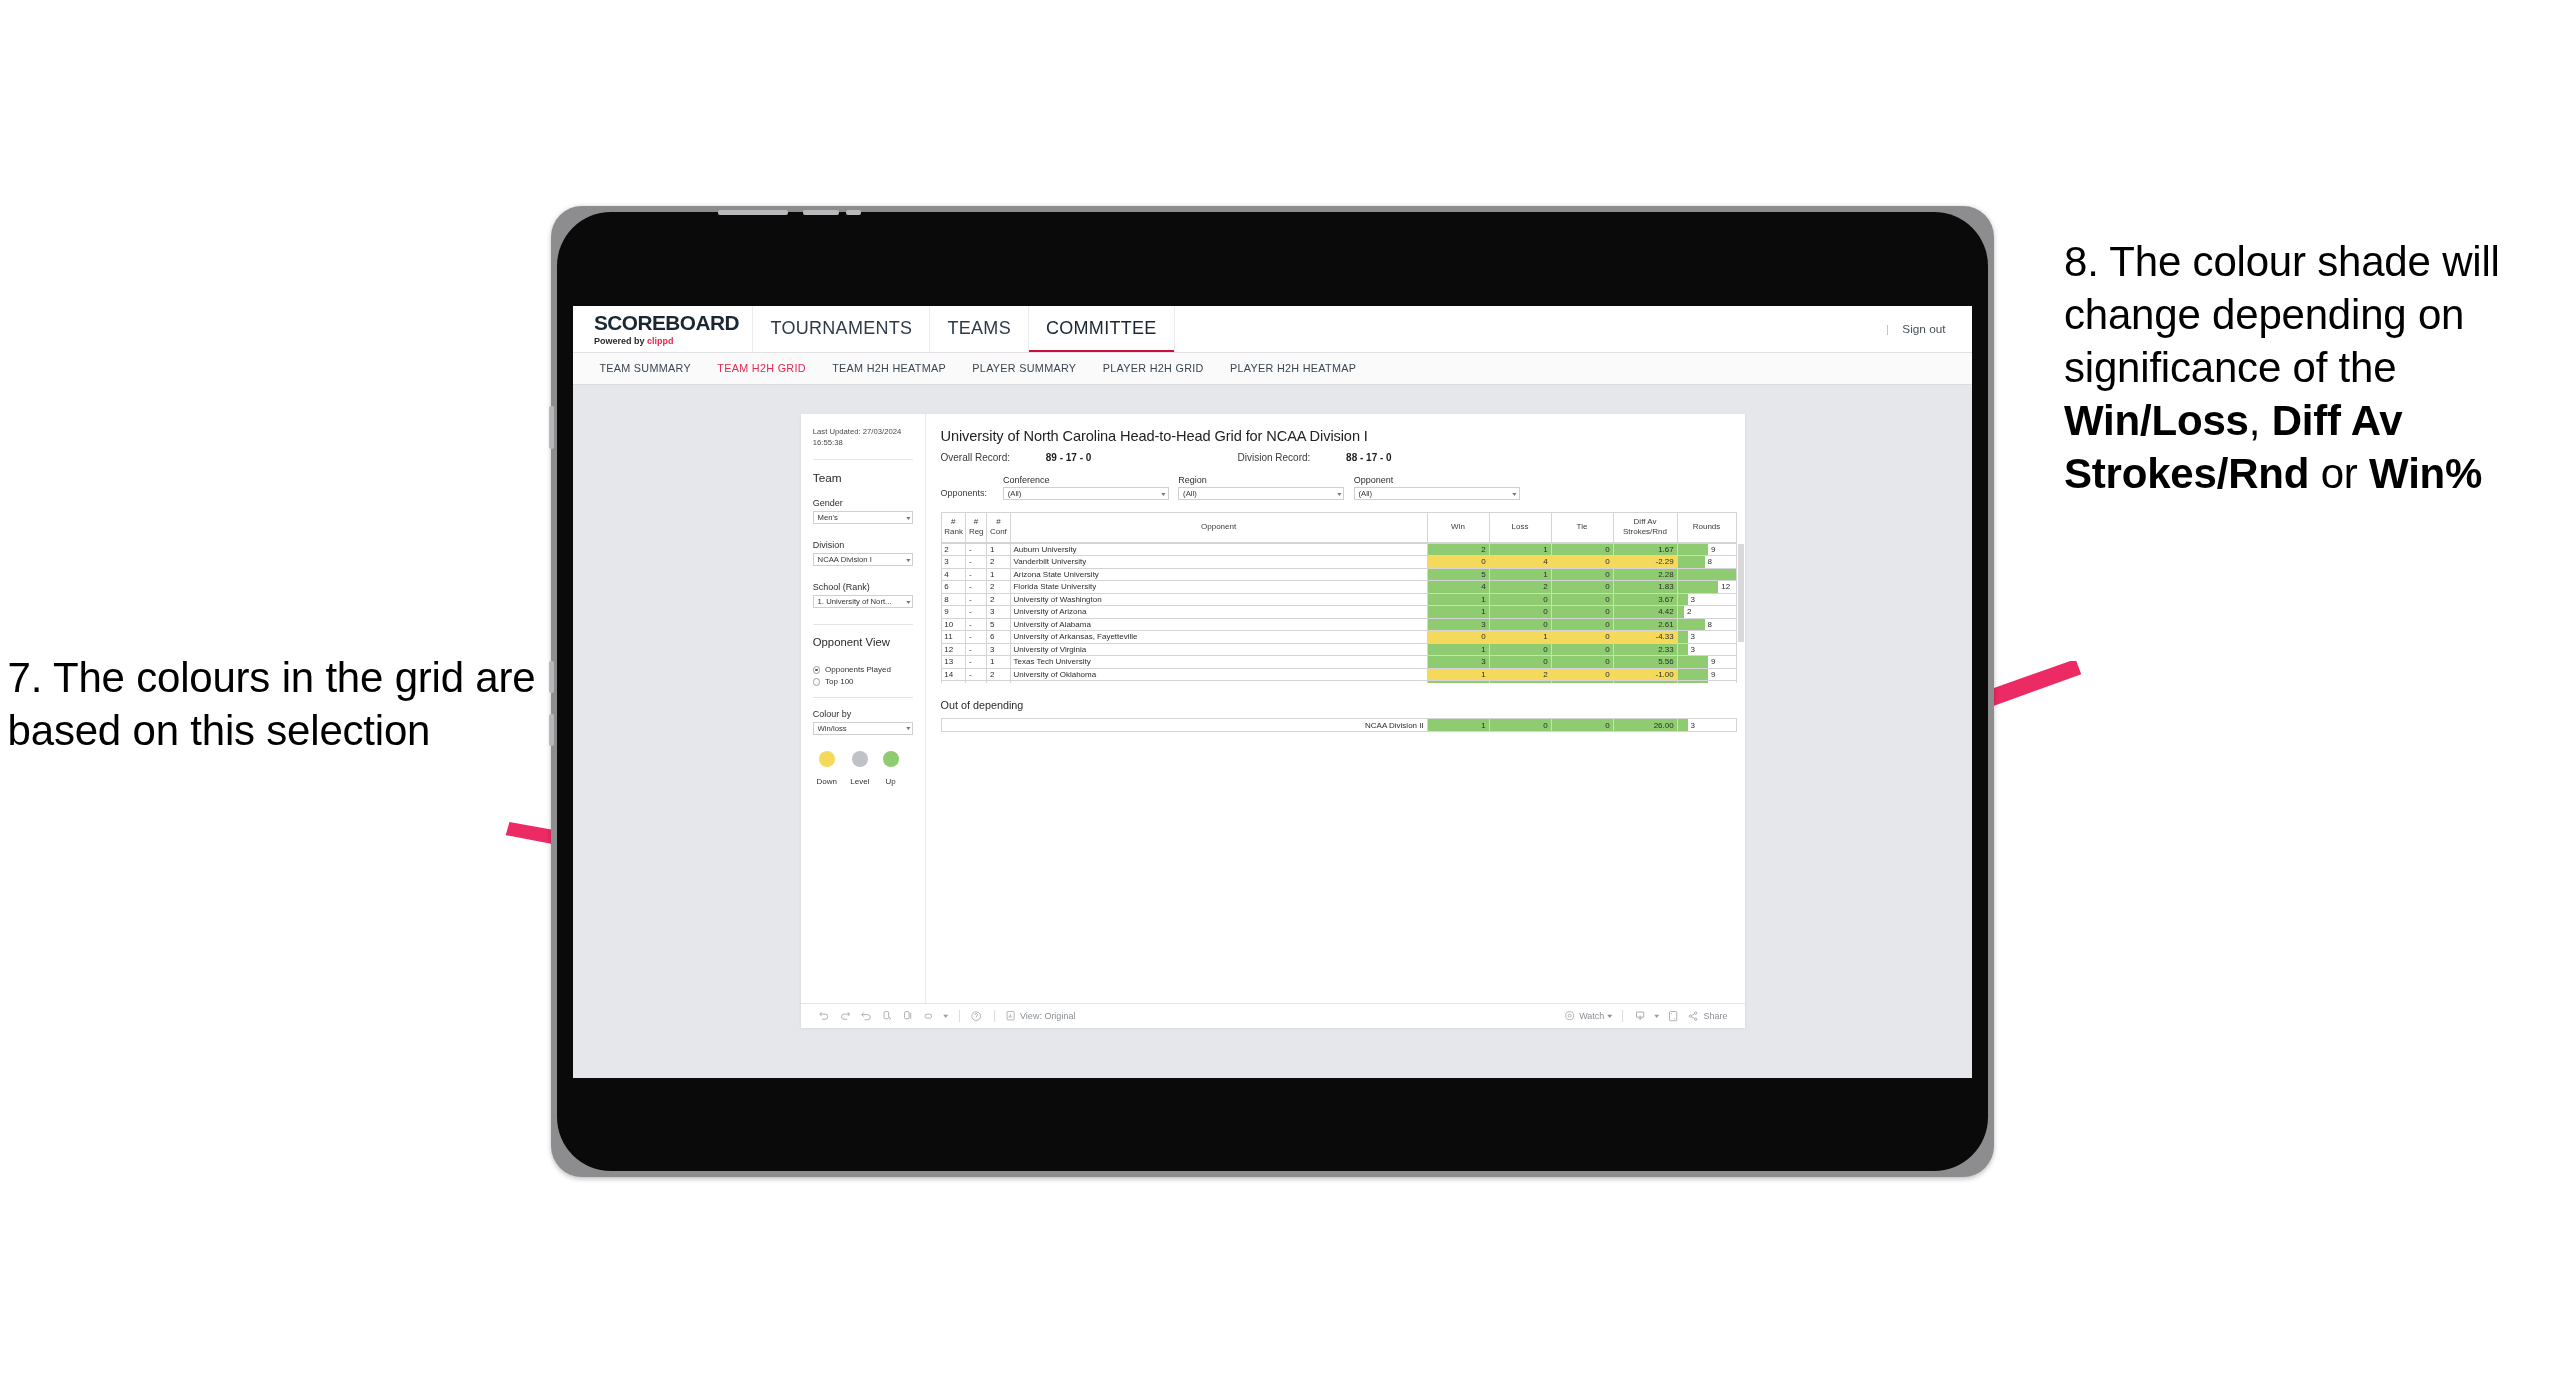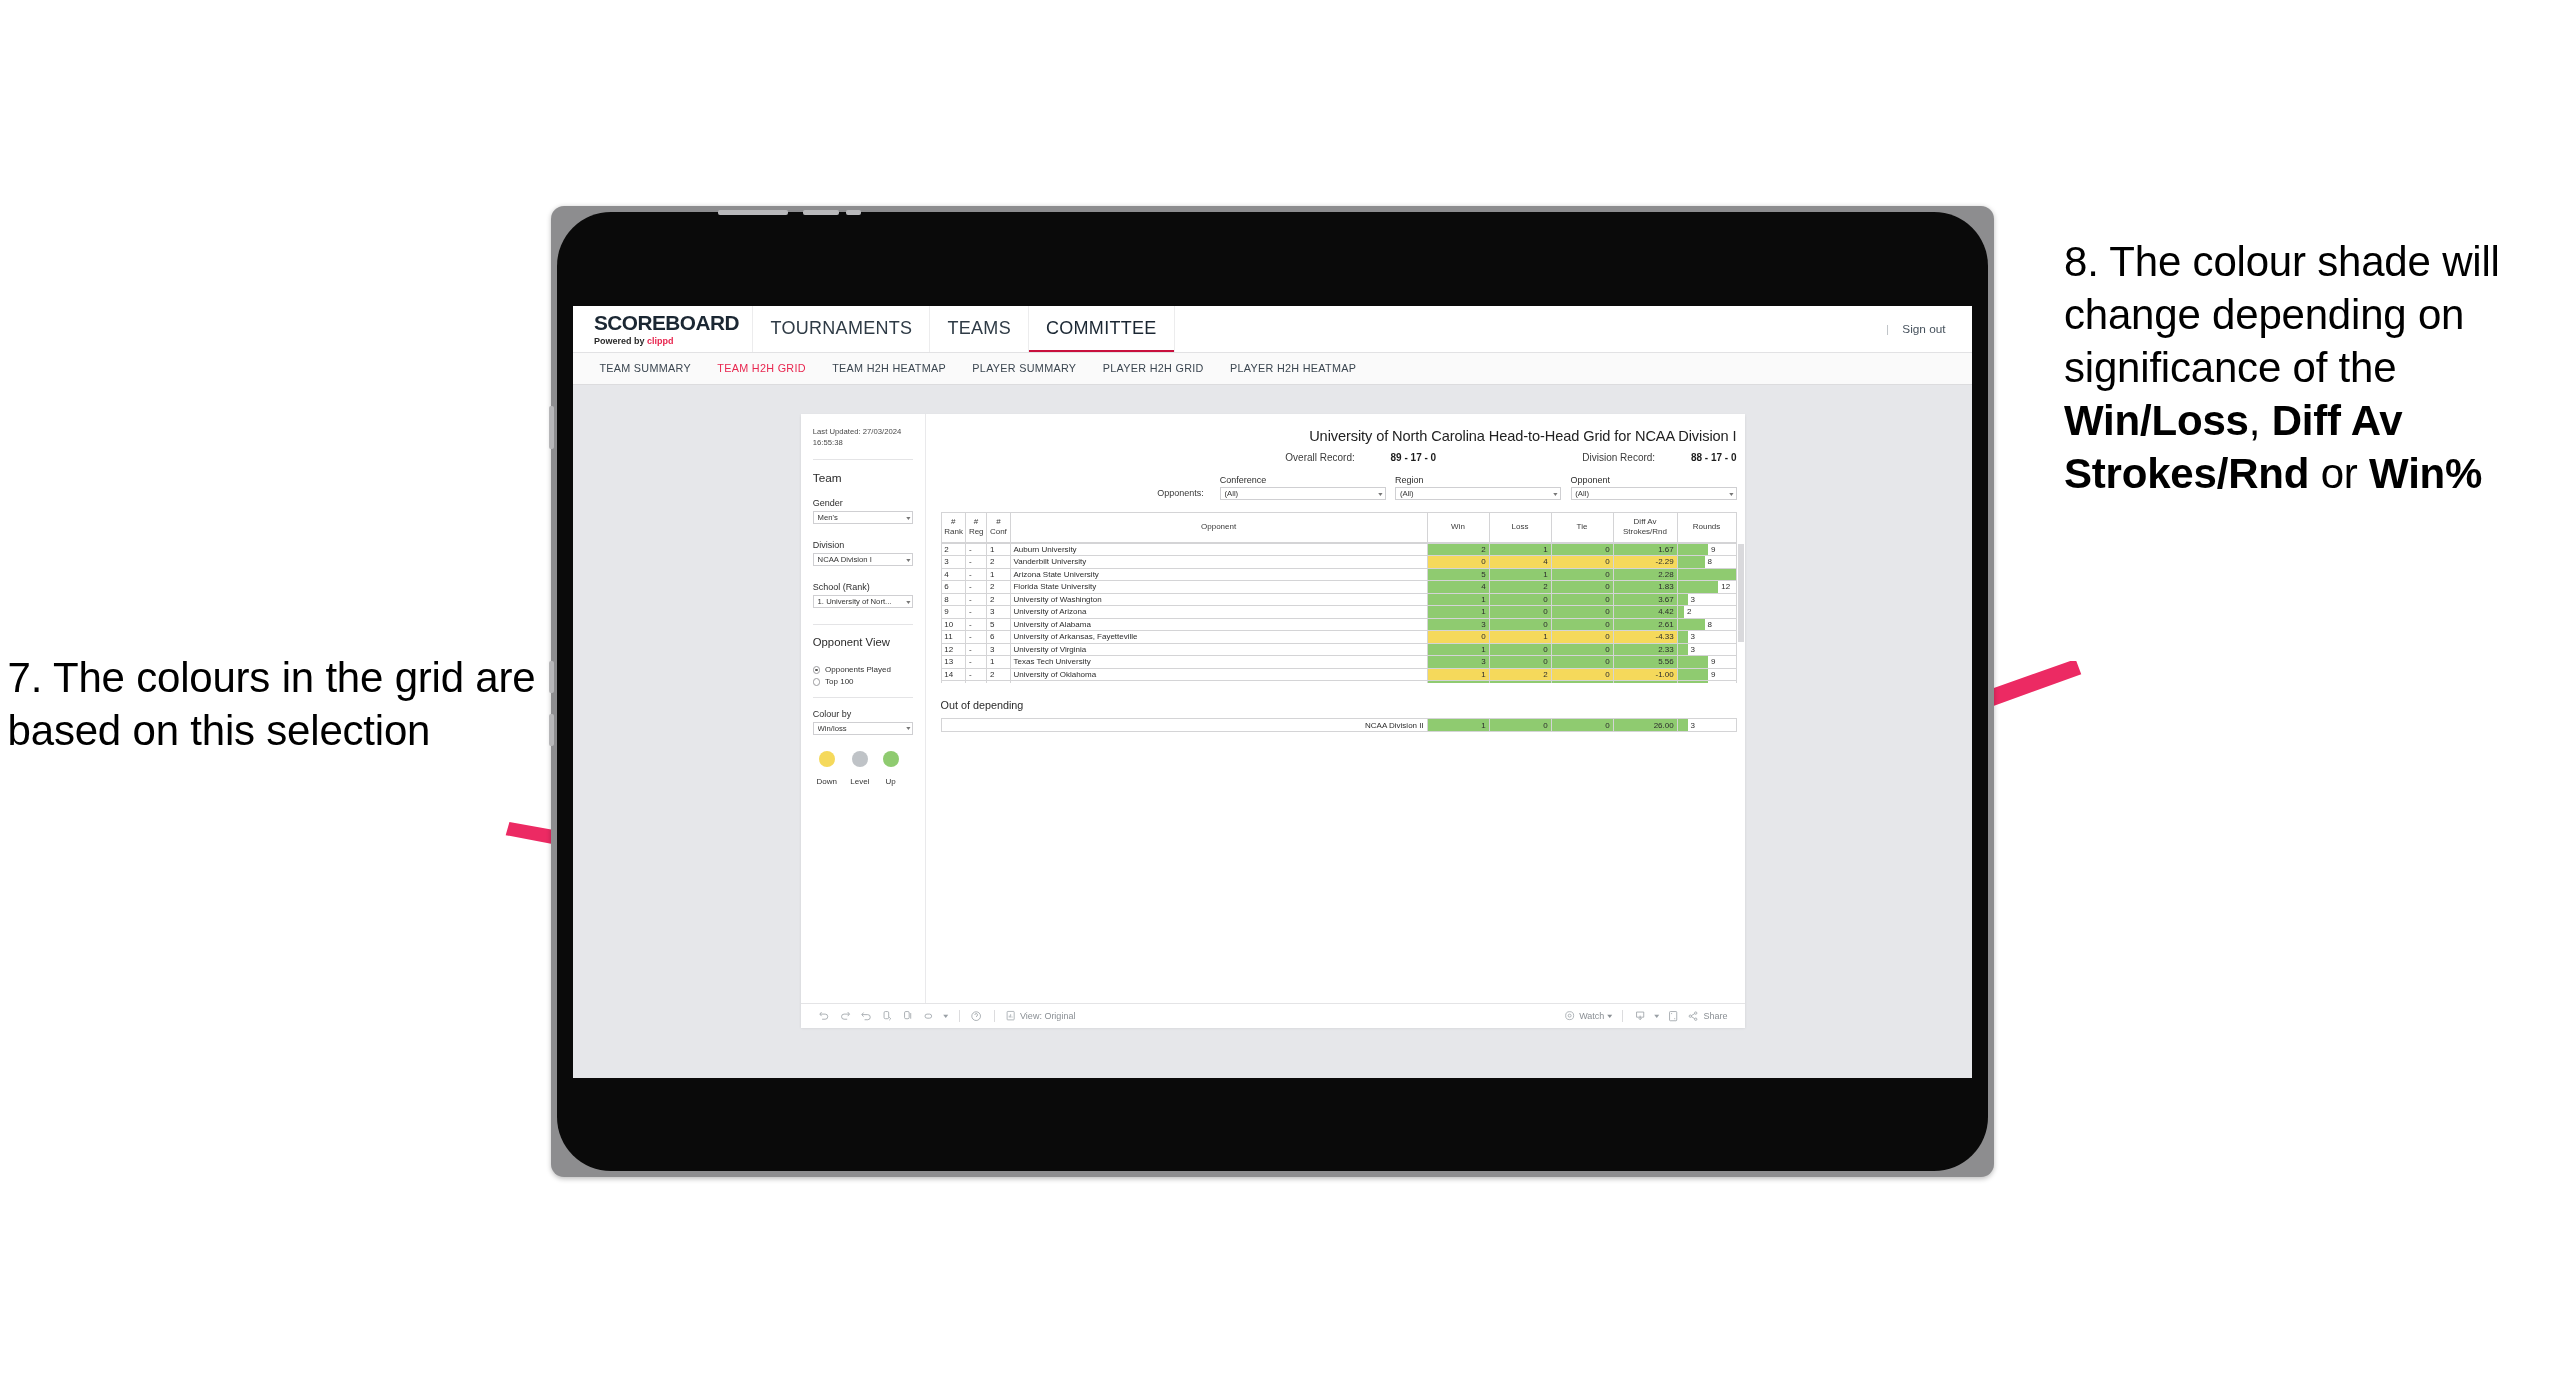--- a/index.html
+++ b/index.html
@@ -11,21 +11,21 @@
   .anno { position:absolute; color:#000; font-size:42px; line-height:1.26;
           font-family:"Liberation Sans", sans-serif; letter-spacing:-0.2px; }
   #anno-left  { left:7.6px;  top:652px; width:529px; }
   #anno-right { left:2064px; top:236px; width:510px; }
   .anno b { font-weight:bold; }
 
   .arrow { position:absolute; }
 
   
   .tablet { position:absolute; left:551px; top:206px; width:1443px; height:971px;
-            background:#8d8d8f; border-radius:13px; padding:5.7px;
+            background:#8d8d8f; border-radius:31px; padding:5.7px;
             box-shadow:0 1.9px 5.7px rgba(0,0,0,.25); }
   .tablet-inner { width:100%; height:100%; background:#0a0a0a; border-radius:54px;
             display:flex; align-items:center; justify-content:center; }
   .screen { width:1399px; height:772px; background:#e6e7ea; overflow:hidden;
             position:relative; }
 
   
   .btn-top { position:absolute; background:#b9b9bb; border-radius:1.9px; height:4.7px; top:210px; }
 
   
@@ -81,21 +81,21 @@
   .rd { width:7.6px; height:7.6px; border-radius:50%; border:0.9px solid #9b9b9e;
         background:#fff; position:relative; flex-shrink:0; }
   .rd.on:after { content:""; position:absolute; left:1.4px; top:1.4px;
         width:2.8px; height:2.8px; border-radius:50%; background:#555; }
   .legend { display:flex; gap:13.2px; padding:10.4px 1.9px 0 3.8px; }
   .lg { text-align:center; }
   .dot { width:16px; height:16px; border-radius:50%; margin:0 auto 2.8px; }
   .lg span { font-size:8px; color:#333; }
 
   
-  .main { flex:1; padding:14px 8px 0 15px; min-width:0; display:flex; flex-direction:column;align-items:flex-end; }
+  .main { flex:1; padding:14px 8px 0 15px; min-width:0; display:flex; flex-direction:column; }
   .title { font-size:14.6px; color:#222; font-weight:normal; letter-spacing:-0.1px; }
   .recs { display:flex; margin-top:8.5px; font-size:10px; color:#3a3a3a; }
   .recs .r1 { width:297px; }
   .recs b { color:#1c1c1c;margin-left:33px; }
   .filters { display:flex; align-items:flex-end; margin-top:12.3px; gap:9.4px; }
   .flabel { font-size:9px; color:#3a3a3a; padding-bottom:1.9px; width:53px; }
   .fgrp { width:166px; }
   .fgrp .fh { font-size:9px; color:#2e2e2e; margin-bottom:1.9px; }
   .fgrp .sel { height:13.2px; }
 

